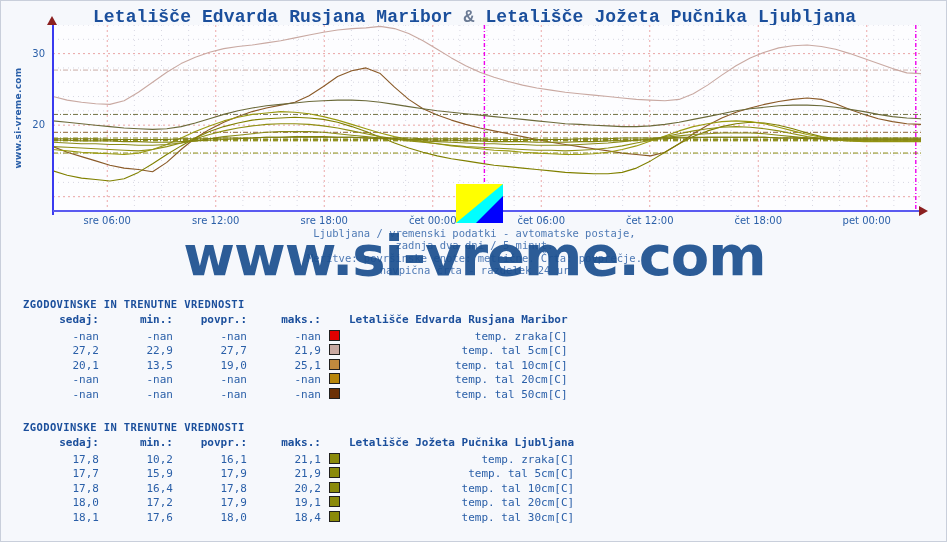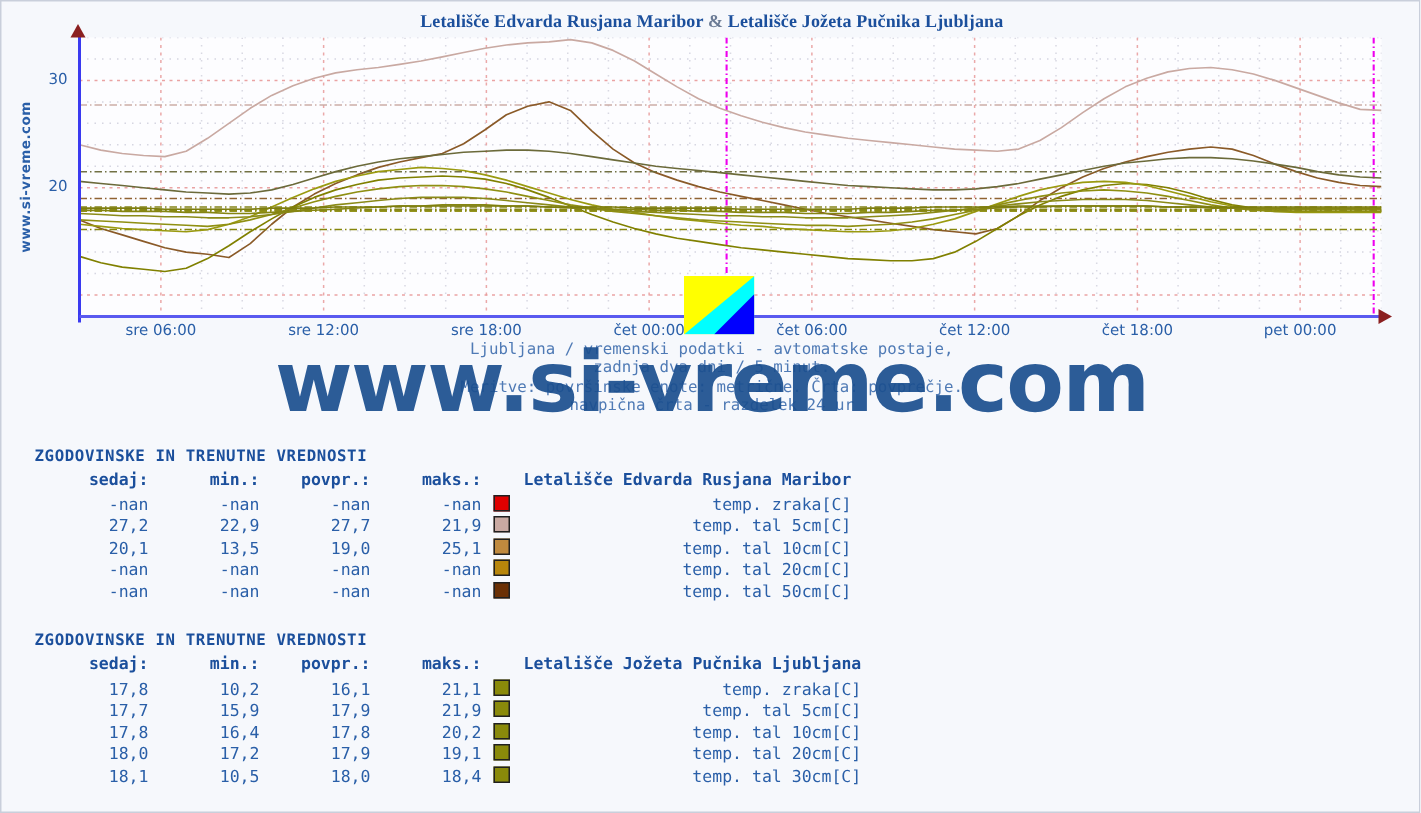--- a/index.html
+++ b/index.html
@@ -16,22 +16,22 @@
     background:#f6f8fc;
     border:1px solid #c9cfdb;
     box-sizing:border-box;
     overflow:hidden;
   }
 
   
   .chart-title{
     position:absolute;left:0;top:6px;width:947px;
     text-align:center;
-    font-family:Liberation Serif, serif;
-    font-size:12px;font-weight:bold;color:#1b4f9c;
+    font-family:Liberation Mono, monospace;
+    font-size:18px;font-weight:bold;color:#1b4f9c;
     letter-spacing:.1px;
     white-space:nowrap;
   }
   .chart-title .amp{font-weight:bold;color:#6b7b95;}
 
   
   .vert-url{
     position:absolute;left:-48px;top:112px;width:130px;
     transform:rotate(-90deg);
     font-family:"DejaVu Sans", sans-serif;
@@ -373,21 +373,21 @@
           <tr>
             <td class="c-now">18,0</td>
             <td class="c-min">17,2</td>
             <td class="c-avg">17,9</td>
             <td class="c-max">19,1</td>
             <td class="c-sw"><span class="swatch" style="background: rgb(138, 138, 10);"></span></td>
             <td class="c-lbl">temp. tal 20cm[C]</td>
           </tr>
           <tr>
             <td class="c-now">18,1</td>
-            <td class="c-min">10,5</td>
+            <td class="c-min">17,6</td>
             <td class="c-avg">18,0</td>
             <td class="c-max">18,4</td>
             <td class="c-sw"><span class="swatch" style="background: rgb(138, 138, 10);"></span></td>
             <td class="c-lbl">temp. tal 30cm[C]</td>
           </tr>
         </tbody>
     </table>
   </div>
 
 </div>

